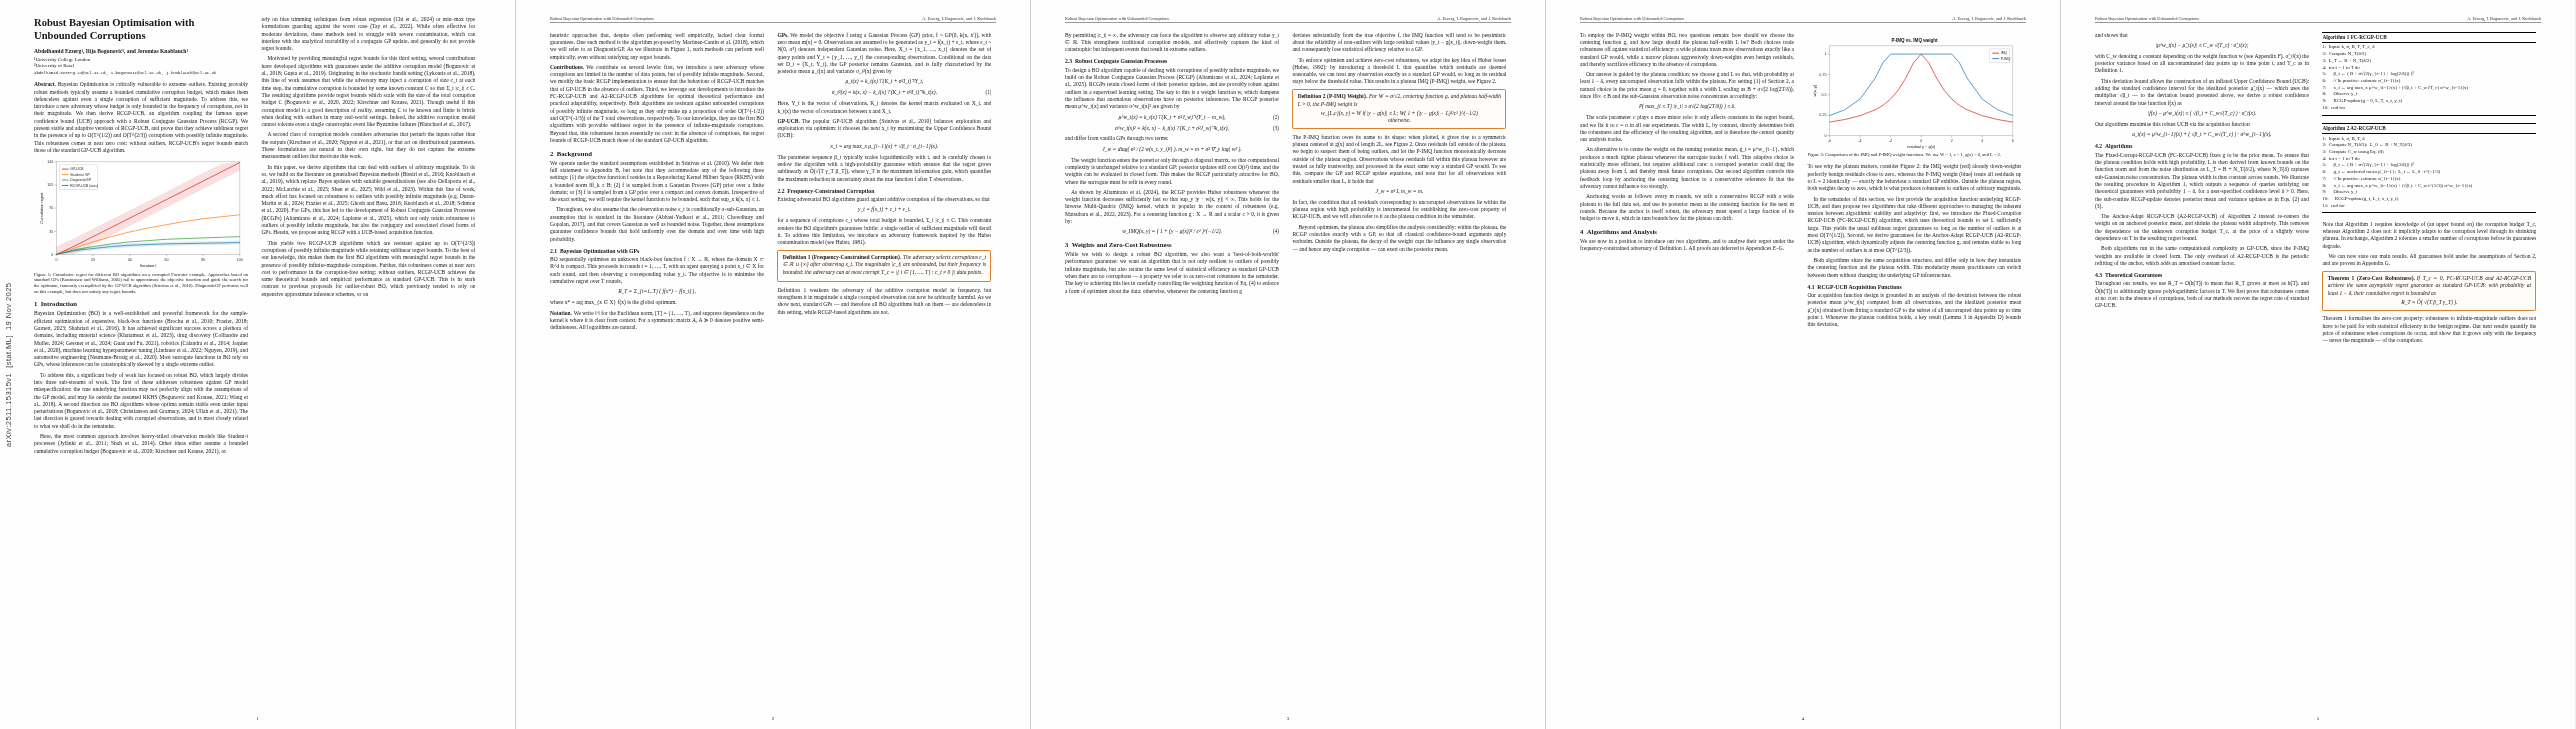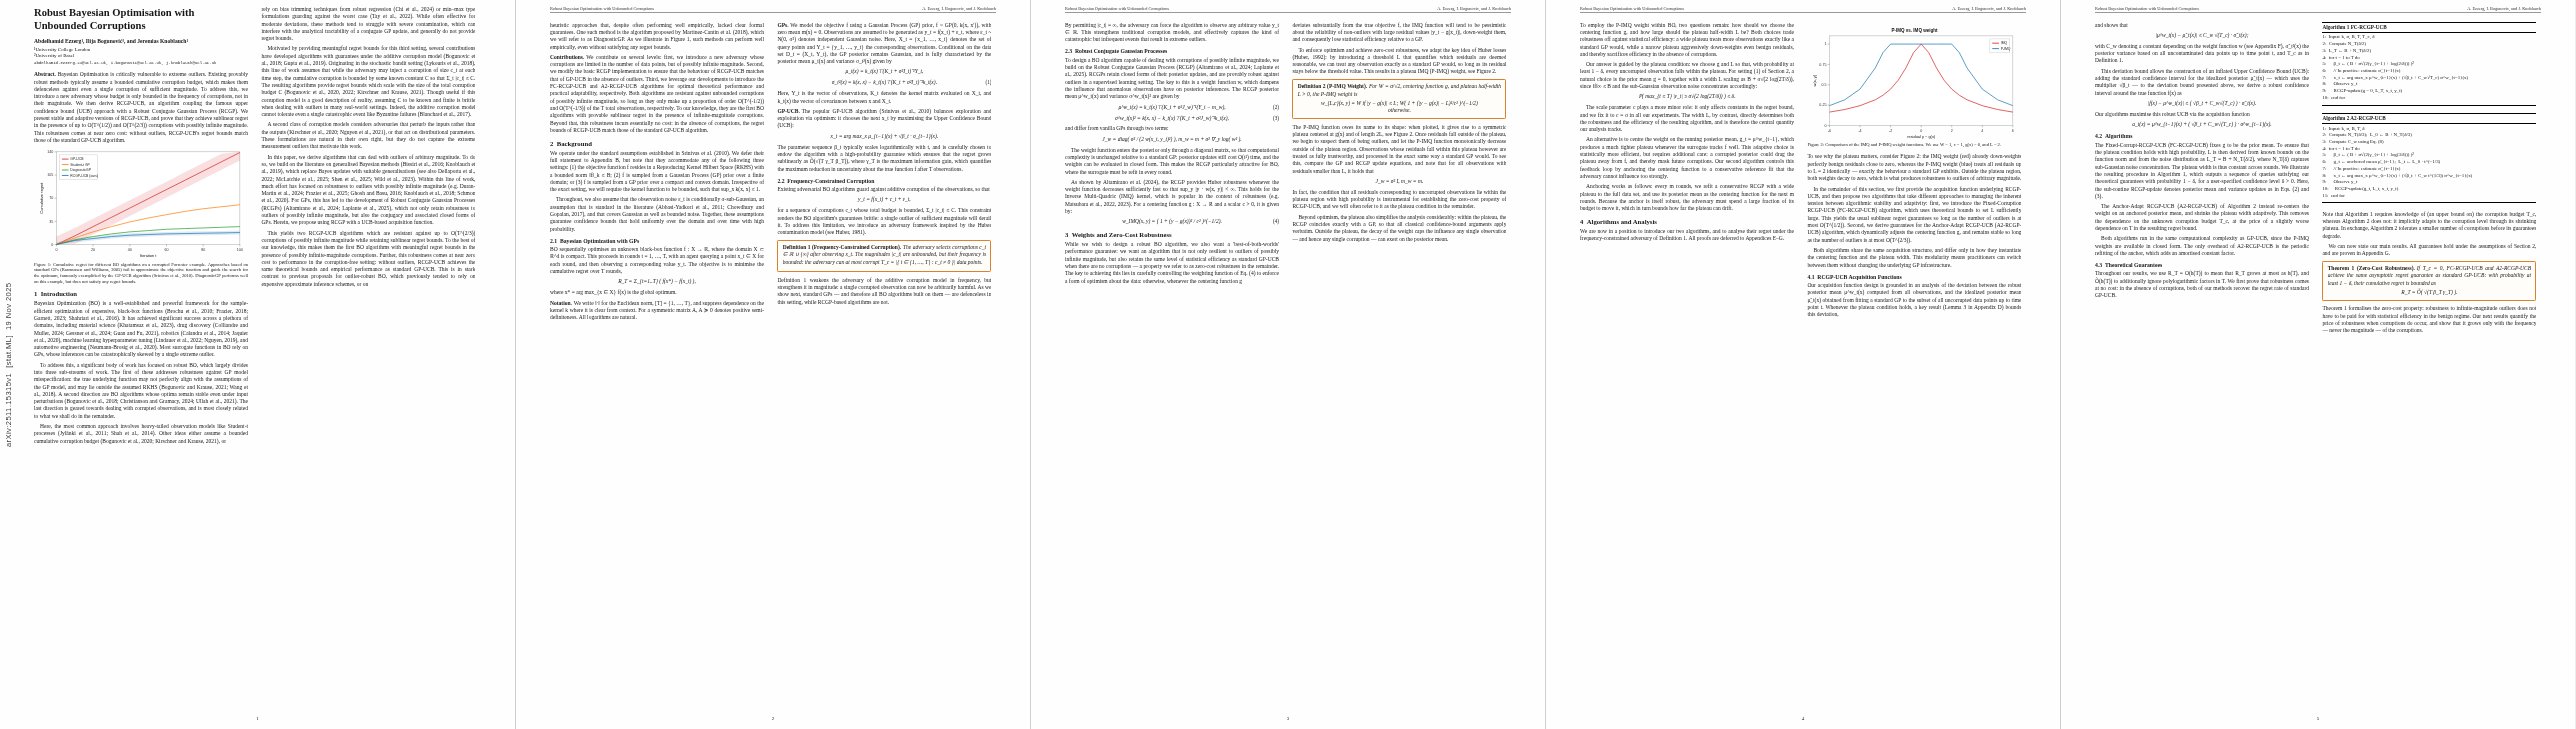--- a/index.html
+++ b/index.html
@@ -9,21 +9,21 @@
     background: #ececec;
     display: flex;
     font-family: "Liberation Serif", serif;
     color: #161616;
   }
   .page {
     position: relative;
     flex: 0 0 515px;
     width: 515px; height: 729px;
     background: #fefefe;
-    padding: 6px 34px 24px;
+    padding: 16px 34px 24px;
     overflow: hidden;
   }
   .page + .page { border-left: 0.6px solid #cfcfcf; }
 
   .runhead {
     display: flex; justify-content: space-between;
     font-size: 4.3px; color: #333;
     border-bottom: 0.3px solid #999;
     padding-bottom: 1.2px; margin-bottom: 8.5px;
   }

